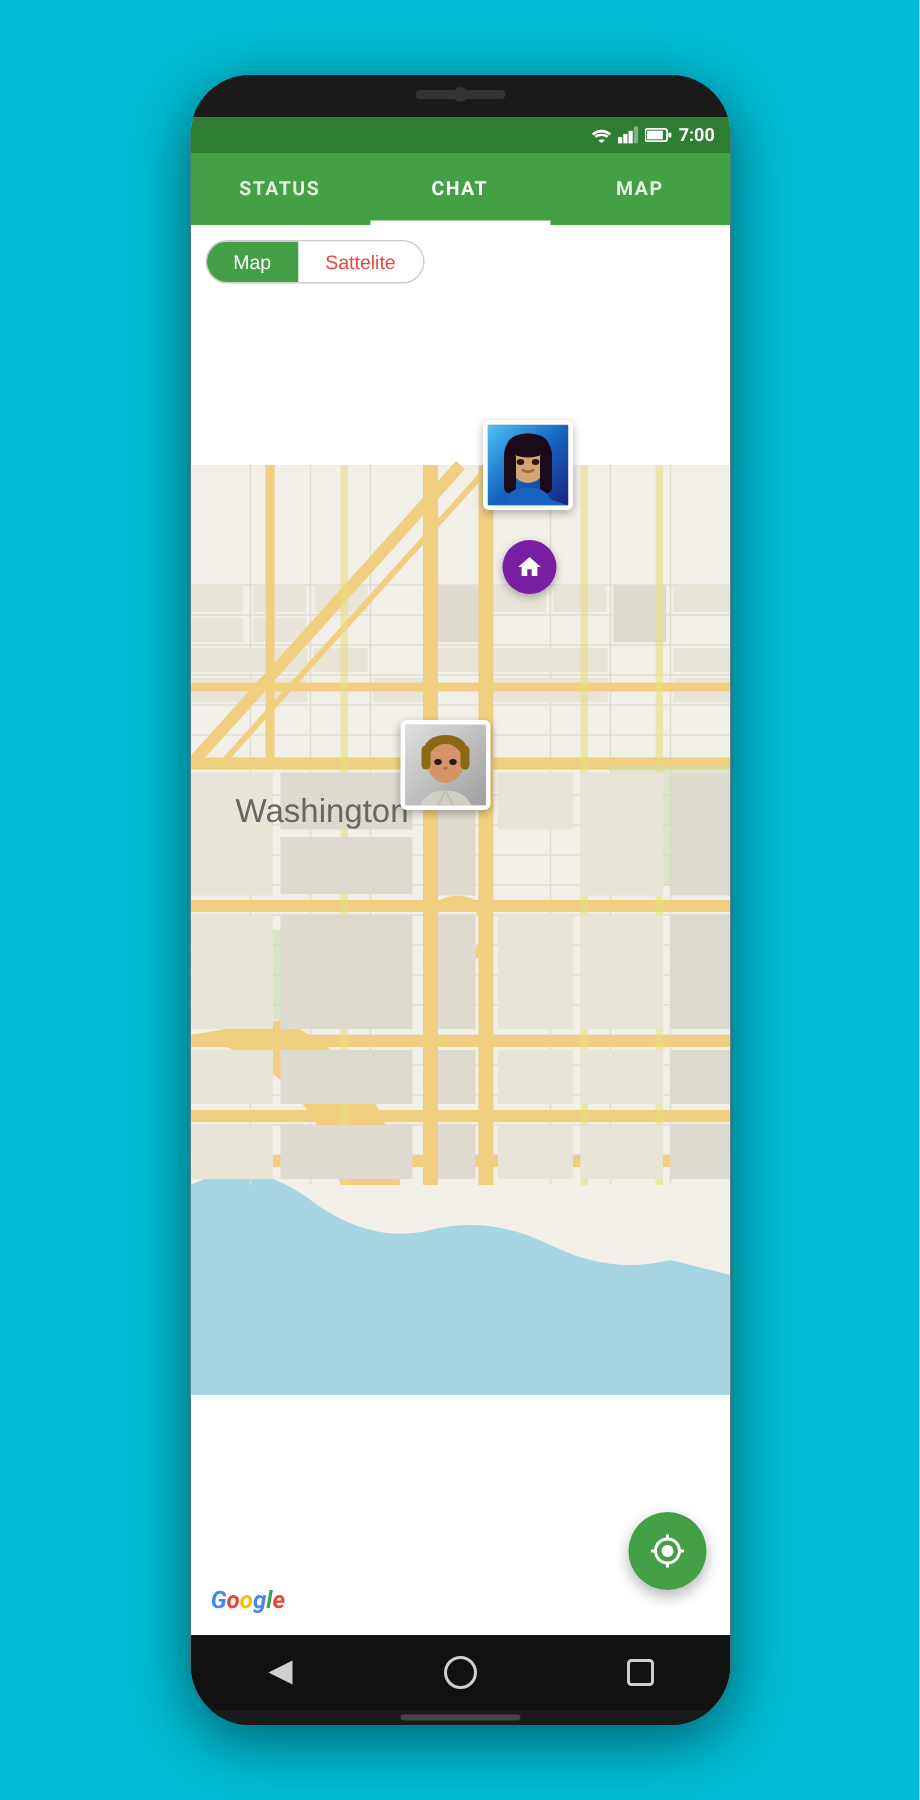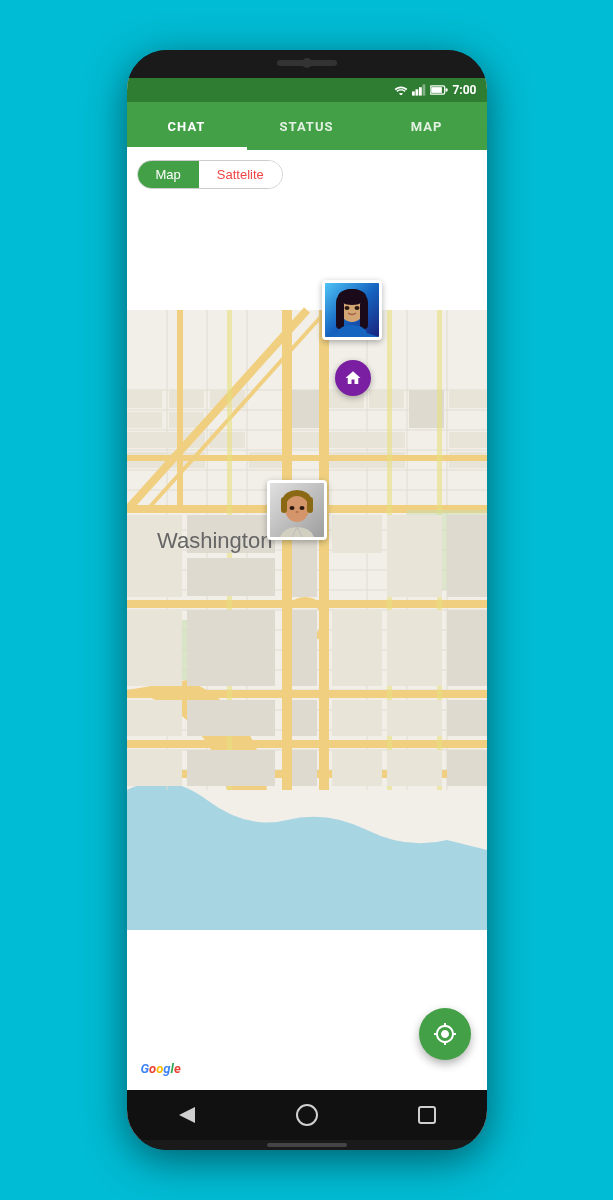--- a/index.html
+++ b/index.html
@@ -211,21 +211,21 @@
       justify-content: center;
       box-shadow: 0 4px 10px rgba(0,0,0,0.3);
       cursor: pointer;
       z-index: 20;
     }
     .google-logo {
       position: absolute;
       bottom: 14px;
       left: 14px;
       z-index: 10;
-      font-size: 13px;
+      font-size: 16px;
       color: #555;
       font-style: italic;
       font-weight: bold;
     }
     .google-logo span {
       color: #4285F4;
     }
     .google-logo span:nth-child(2) { color: #EA4335; }
     .google-logo span:nth-child(3) { color: #FBBC05; }
     .google-logo span:nth-child(4) { color: #4285F4; }
@@ -297,25 +297,25 @@
           <svg width="18" height="12" viewBox="0 0 22 12" fill="white">
             <rect x="0" y="1" width="18" height="10" rx="2" ry="2" stroke="white" stroke-width="1.5" fill="none"></rect>
             <rect x="1.5" y="2.5" width="13" height="7" fill="white"></rect>
             <rect x="19" y="4" width="2.5" height="4" rx="1" fill="white"></rect>
           </svg>
           <span class="status-time">7:00</span>
         </div>
       </div>
 
       <div class="nav-tabs">
+        <div class="nav-tab">
+          <span class="nav-tab-label">STATUS</span>
+        </div>
         <div class="nav-tab active">
           <span class="nav-tab-label">CHAT</span>
-        </div>
-        <div class="nav-tab">
-          <span class="nav-tab-label">STATUS</span>
         </div>
         <div class="nav-tab">
           <span class="nav-tab-label">MAP</span>
         </div>
       </div>
 
       <div class="map-container">
 
         <svg class="map-bg" viewBox="0 0 360 620" xmlns="http://www.w3.org/2000/svg">
 

